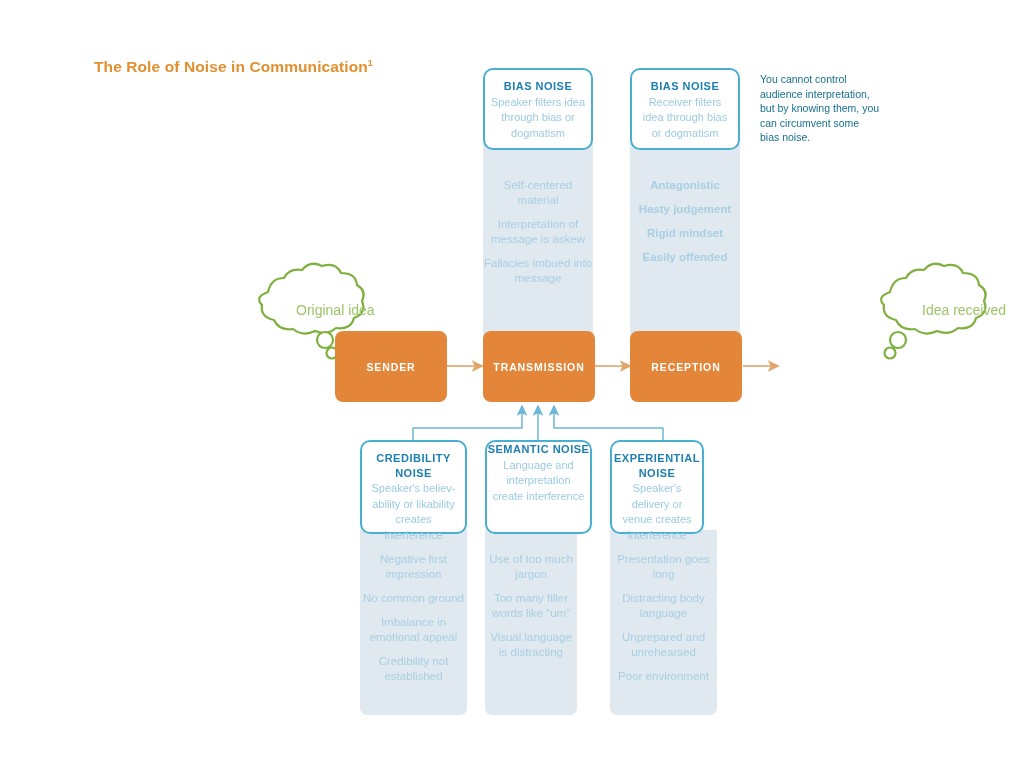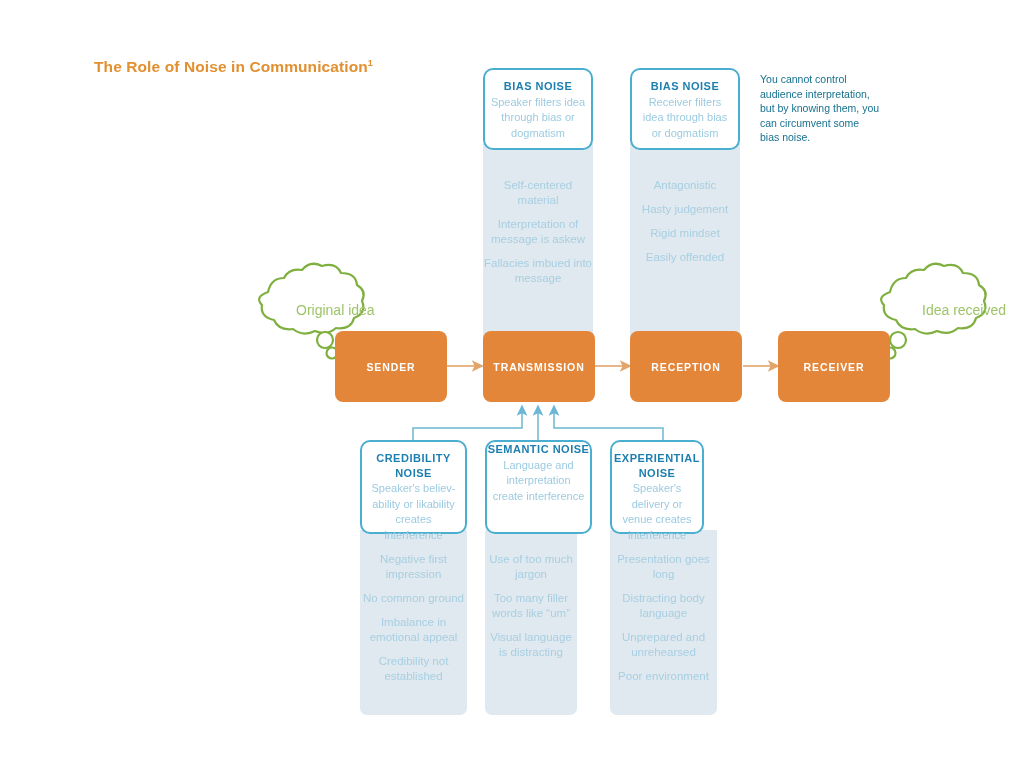--- a/index.html
+++ b/index.html
@@ -192,21 +192,21 @@
         <div class="item">Fallacies imbued into message</div>
       </div>
     </div>
     <div class="noise-head" style="width:110px; height:82px;">
       <div class="hd-title">BIAS NOISE</div>
       <div class="hd-desc">Speaker filters idea through bias or dogmatism</div>
     </div>
   </div>
 
   <div class="noise-col" style="left:630px; top:68px; width:110px; height:220px;">
-    <div class="noise-panel" style="top:76px; width:110px; height:212px;">
+    <div class="noise-panel" style="top:76px; width:110px; height:212px;font-weight:bold;">
       <div class="items" style="top:26px;">
         <div class="item">Antagonistic</div>
         <div class="item">Hasty judgement</div>
         <div class="item">Rigid mindset</div>
         <div class="item">Easily offended</div>
       </div>
     </div>
     <div class="noise-head" style="width:110px; height:82px;">
       <div class="hd-title">BIAS NOISE</div>
       <div class="hd-desc">Receiver filters idea through bias or dogmatism</div>
@@ -214,23 +214,20 @@
   </div>
 
   <div class="flow-box" style="left:335px; top:331px; width:112px; height:71px;">
     <span>SENDER</span>
   </div>
   <div class="flow-box" style="left:483px; top:331px; width:112px; height:71px;">
     <span>TRANSMISSION</span>
   </div>
   <div class="flow-box" style="left:630px; top:331px; width:112px; height:71px;">
     <span>RECEPTION</span>
-  </div>
-  <div class="flow-box" style="left:778px; top:331px; width:112px; height:71px;">
-    <span>RECEIVER</span>
   </div>
 
   <div class="noise-col" style="left:360px; top:440px; width:107px; height:275px;">
     <div class="noise-panel" style="top:90px; width:107px; height:185px;">
       <div class="items" style="top:14px;">
         <div class="item">Negative first impression</div>
         <div class="item">No common ground</div>
         <div class="item">Imbalance in emotional appeal</div>
         <div class="item">Credibility not established</div>
       </div>

